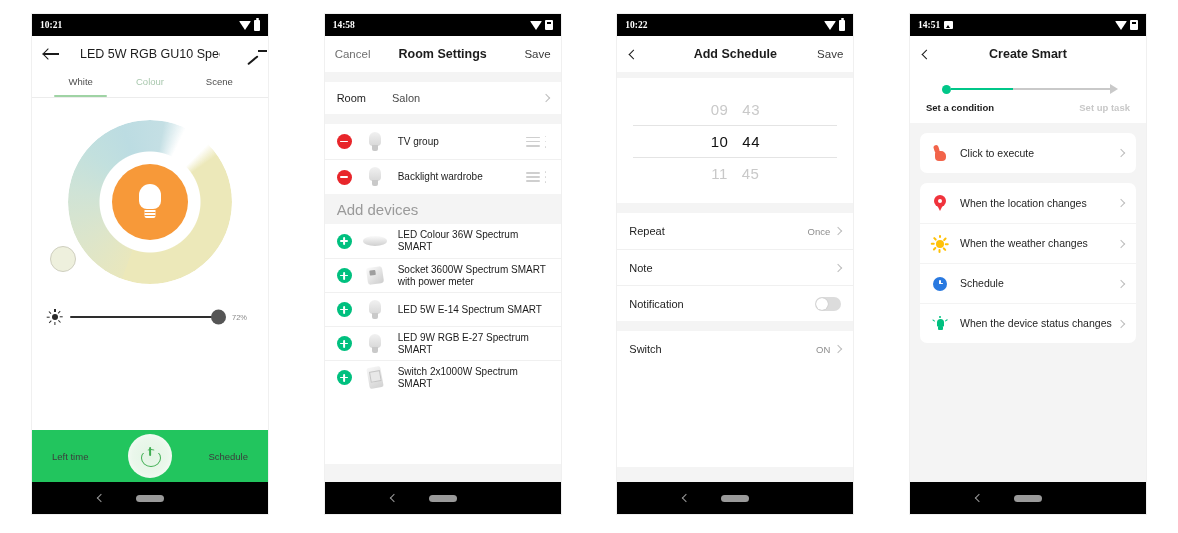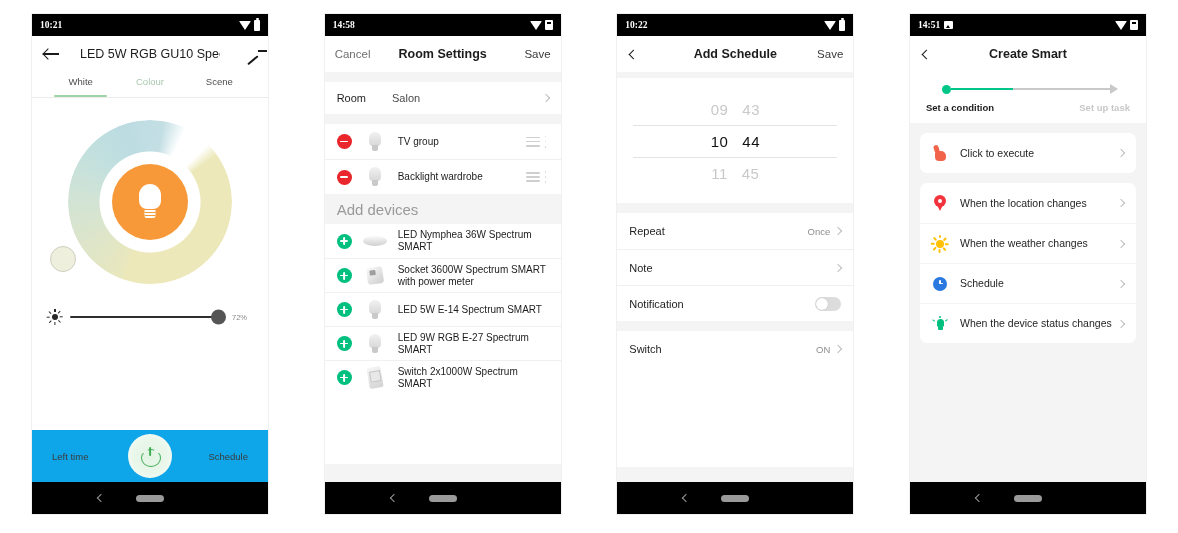--- a/index.html
+++ b/index.html
@@ -211,21 +211,21 @@
   .track {
     flex:1; height:2.4px; background:#2e2e2e; border-radius:2px; position:relative;
   }
   .thumb {
     position:absolute; right:-2px; top:50%; transform:translateY(-50%);
     width:15px;height:15px;border-radius:50%;background:#555;
   }
   .pct { font-size:7.5px; color:#8a8a8a; flex:0 0 auto; width:20px;}
 
   .p1-footer {
-    height: 52px; background:#0ea5e9; display:flex; align-items:center;
+    height: 52px; background:#22c55e; display:flex; align-items:center;
     justify-content: space-between; padding: 0 20px; flex:0 0 auto;
     position: relative;
   }
   .p1-footer span { font-size: 9.5px; color:#3c3c3c; }
   .power-btn {
     position:absolute; left:50%; top:50%; transform:translate(-50%,-50%);
     width: 44px; height:44px; border-radius:50%;
     background: radial-gradient(circle, #e2f4e4 0%, #eaf7eb 55%, #f3faf3 75%, #f6f6f6 100%);
     display:flex; align-items:center; justify-content:center;
   }
@@ -520,21 +520,21 @@
           </span>
       </div>
 
       <div class="section-head">Add devices</div>
 
       <div class="row">
         <span class="plus-btn"></span>
         <span class="thumbnail">
             <span class="tb-ceiling"></span>
           </span>
-        <span class="item-name">LED Nymphea 36W Spectrum SMART</span>
+        <span class="item-name">LED Colour 36W Spectrum SMART</span>
       </div>
       <div class="row">
         <span class="plus-btn"></span>
         <span class="thumbnail">
             <span class="tb-socket"></span>
           </span>
         <span class="item-name">Socket 3600W Spectrum SMART with power meter</span>
       </div>
       <div class="row">
         <span class="plus-btn"></span>

